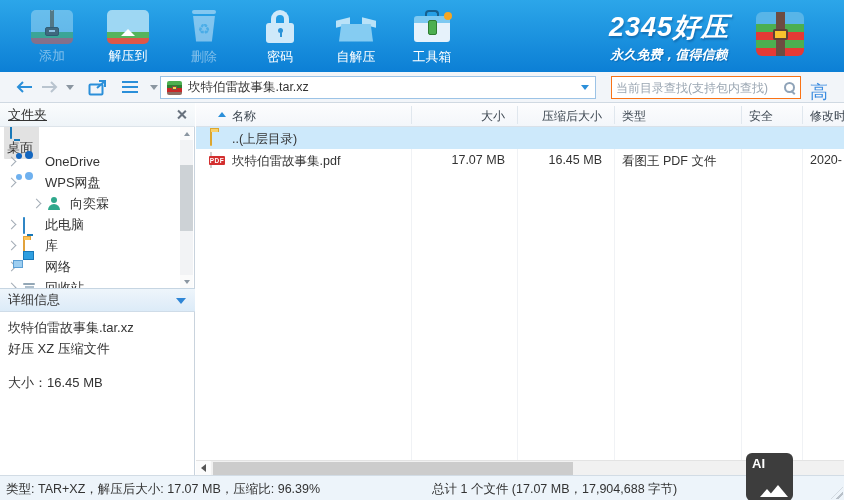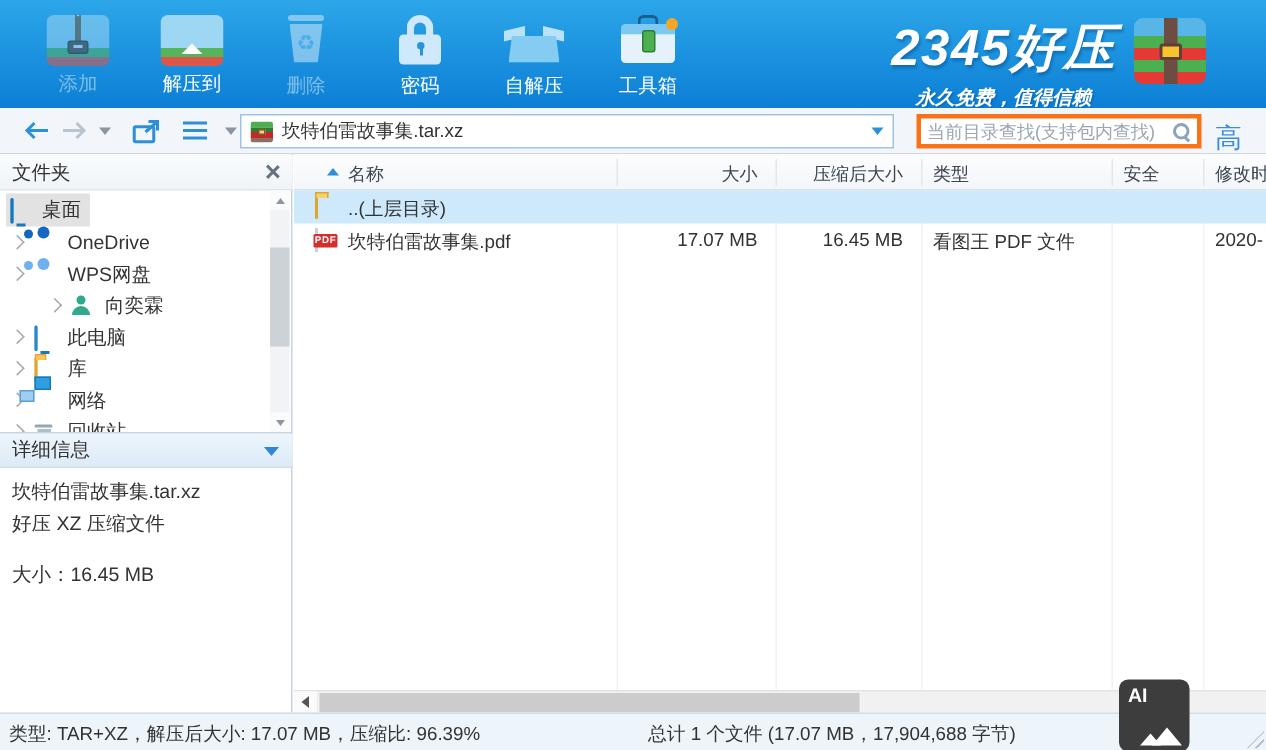--- a/index.html
+++ b/index.html
@@ -42,21 +42,21 @@
   .selfext .flapL { position:absolute; left:0; top:10px; width:14px; height:7px; background:#b9e2f8; transform:skewY(-14deg); }
   .selfext .flapR { position:absolute; right:0; top:10px; width:14px; height:7px; background:#b9e2f8; transform:skewY(14deg); }
   .selfext .arrow-up { top:-2px; }
   .toolbox { width:40px; height:36px; position:relative; }
   .toolbox .handle { position:absolute; left:13px; top:1px; width:14px; height:7px; border:2.5px solid #17608f; border-bottom:none; border-radius:4px 4px 0 0; }
   .toolbox .tb-body { position:absolute; left:2px; top:7px; width:36px; height:26px; background:#e6f2fb; border-radius:3px; border-top:7px solid #7ec9f1; }
   .toolbox .tb-grip { position:absolute; left:16px; top:11px; width:9px; height:15px; background:#4caf50; border:1px solid #2e7d32; border-radius:2px; }
   .toolbox .dot { position:absolute; right:0px; top:3px; width:8px; height:8px; background:#f5a623; border-radius:50%; }
 
   .logo { position:absolute; left:586px; top:9px; width:166px; text-align:center; cursor:pointer; }
-  .logo .ltitle { font-size:34px; font-weight:bold; font-style:italic; color:#fff; letter-spacing:1px; text-shadow:1px 2px 2px rgba(0,60,120,.4); }
+  .logo .ltitle { font-size:27px; font-weight:bold; font-style:italic; color:#fff; letter-spacing:1px; text-shadow:1px 2px 2px rgba(0,60,120,.4); }
   .logo .lslogan { font-size:13px; font-weight:bold; font-style:italic; color:#fff; margin-top:1px; text-shadow:1px 1px 1px rgba(0,60,120,.35); }
   .logo-case { position:absolute; left:756px; top:12px; width:48px; height:44px; border-radius:6px; overflow:hidden; display:flex; flex-direction:column; }
   .logo-case .s1{height:12px;background:#58b5e8;} .logo-case .s2{height:8px;background:#4caf50;}
   .logo-case .s3{height:8px;background:#e53935;} .logo-case .s4{height:8px;background:#4caf50;}
   .logo-case .s5{flex:1;background:#e53935;}
   .logo-case .strap{position:absolute;left:20px;top:0;width:9px;height:44px;background:#6d4c41;}
   .logo-case .lbk{position:absolute;left:17px;top:17px;width:15px;height:11px;background:#f9c22e;border:2px solid #5d4037;border-radius:2px;}
 
   
   .navrow { position:absolute; left:0; top:72px; width:844px; height:31px; background:#f2f5f9; border-bottom:1px solid #d0d9e2; }
@@ -64,42 +64,42 @@
   .tri-dn { width:0; height:0; border-left:4px solid transparent; border-right:4px solid transparent; border-top:5px solid #8b96a1; }
   .bars { width:16px; height:12px; display:flex; flex-direction:column; justify-content:space-between; }
   .bars div { height:2px; background:#2b8fd9; }
   .addr { position:absolute; left:160px; top:4px; width:436px; height:23px; background:#fff; border:1px solid #9cc3e6; display:flex; align-items:center; padding:0 6px; cursor:text; }
   .addr-text { font-size:12.5px; color:#333; margin-left:6px; flex:1; }
   .ic-archive { width:15px; height:14px; border-radius:2px; overflow:hidden; display:flex; flex-direction:column; position:relative; flex:0 0 15px; }
   .ic-archive i { display:block; }
   .ic-archive .a1{height:4px;background:#4caf50;} .ic-archive .a2{height:3px;background:#2e7d32;}
   .ic-archive .a3{height:4px;background:#c62828;} .ic-archive .a4{flex:1;background:#8d6e63;}
   .ic-archive .abk{position:absolute;left:5px;top:5px;width:5px;height:4px;background:#ffd54f;border:1px solid #795548;}
-  .search { position:absolute; left:611px; top:4px; width:190px; height:23px; background:#fff; border:3px solid #f97316; display:flex; align-items:center; padding:0 4px; }
+  .search { position:absolute; left:611px; top:4px; width:190px; height:23px; background:#fff; border:1px solid #f97316; display:flex; align-items:center; padding:0 4px; }
   .search input { flex:1; border:none; outline:none; font-size:12px; color:#333; font-family:inherit; background:transparent; }
   .search input::placeholder { color:#9aa6b2; }
   .lens { width:13px; height:13px; position:relative; flex:0 0 13px; cursor:pointer; }
   .lens::before { content:""; position:absolute; left:1px; top:1px; width:7px; height:7px; border:2px solid #8fa3b8; border-radius:50%; }
   .lens::after { content:""; position:absolute; left:9px; top:9px; width:2px; height:5px; background:#8fa3b8; transform:rotate(-45deg); }
   .advanced { position:absolute; left:810px; top:8px; font-size:18px; color:#3b8ce0; cursor:pointer; }
 
   
   .side { position:absolute; left:0; top:103px; width:195px; height:372px; background:#fff; border-right:1px solid #c9d3dd; }
   .panel-hd { position:absolute; left:0; width:195px; height:24px; background:linear-gradient(#fafcfd,#eff4f8);
     border-bottom:1px solid #dde4ea; display:flex; align-items:center; padding:0 8px; font-size:13px; color:#333; }
-  .hd-folders { top:0; }
+  .hd-folders { top:0;text-decoration:underline; }
   .close-x { position:absolute; right:8px; top:6px; width:11px; height:11px; cursor:pointer; }
   .close-x::before,.close-x::after { content:""; position:absolute; left:5px; top:0; width:1.5px; height:11px; background:#68727e; }
   .close-x::before { transform:rotate(45deg);} .close-x::after { transform:rotate(-45deg);}
   .tree { position:absolute; left:0; top:24px; width:180px; height:161px; overflow:hidden; }
   .trow { position:absolute; left:0; width:180px; height:21px; display:flex; align-items:center; cursor:pointer; font-size:13px; color:#333; }
   .trow .exp { width:7px; height:7px; border:solid #a2abb5; border-width:0 1.5px 1.5px 0; transform:rotate(-45deg); margin:0 8px 0 8px; flex:0 0 7px; }
   .trow .noexp { width:23px; flex:0 0 4px; }
   .trow .ticon { width:16px; height:14px; position:relative; margin-right:6px; flex:0 0 16px; }
-  .sel-chip { display:flex; align-items:center; background:#e2e2e2; padding:2px 6px 2px 3px; border-radius:1px; }
+  .sel-chip { display:flex; align-items:center; background:#e2e2e2; padding:2px 6px 2px 3px; border-radius:1px;flex-direction:column; }
   .sel-chip .ticon { margin-right:5px; }
   .scr { width:14px; height:12px; background:#2f9fe0; border:1px solid #1878b8; border-radius:1px; position:relative; }
   .scr::after { content:""; position:absolute; left:3px; bottom:-3px; width:6px; height:2px; background:#1878b8; }
   .scr.light { background:#5fb2e8; border-color:#2f86c6; }
   .cloud { position:relative; width:15px; height:7px; border-radius:5px; margin-top:4px; }
   .cloud::before { content:""; position:absolute; left:2px; top:-4px; width:8px; height:8px; border-radius:50%; background:inherit; }
   .cloud::after { content:""; position:absolute; right:1px; top:-2px; width:6px; height:6px; border-radius:50%; background:inherit; }
   .cloud.dark { background:#1467c0; } .cloud.lite { background:#6fb1ef; }
   .person { position:relative; width:12px; height:13px; }
   .person::before { content:""; position:absolute; left:3px; top:0; width:6px; height:6px; border-radius:50%; background:#2fa88c; }

